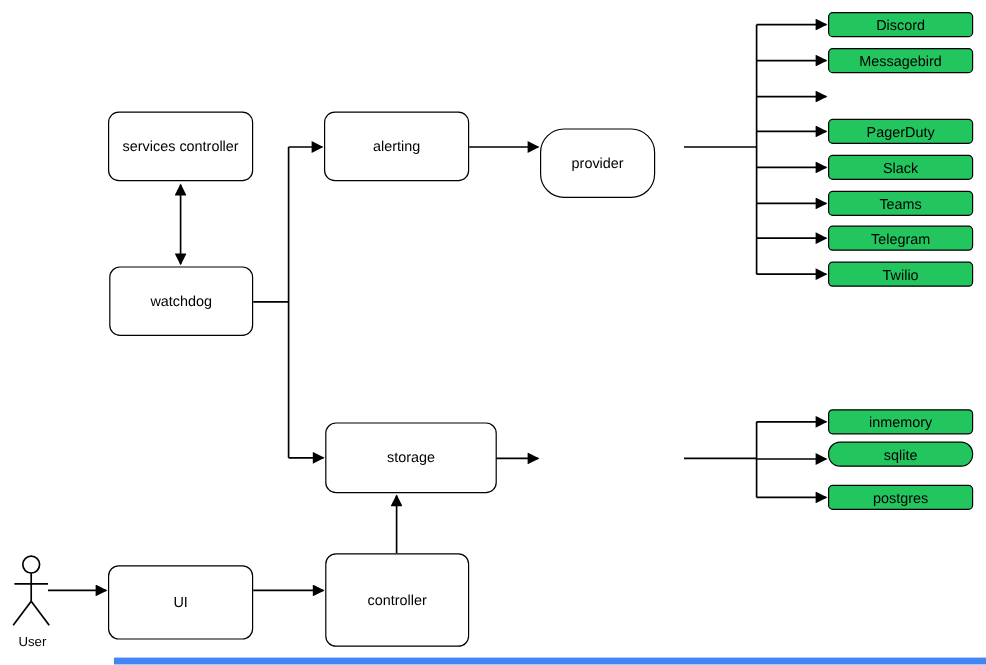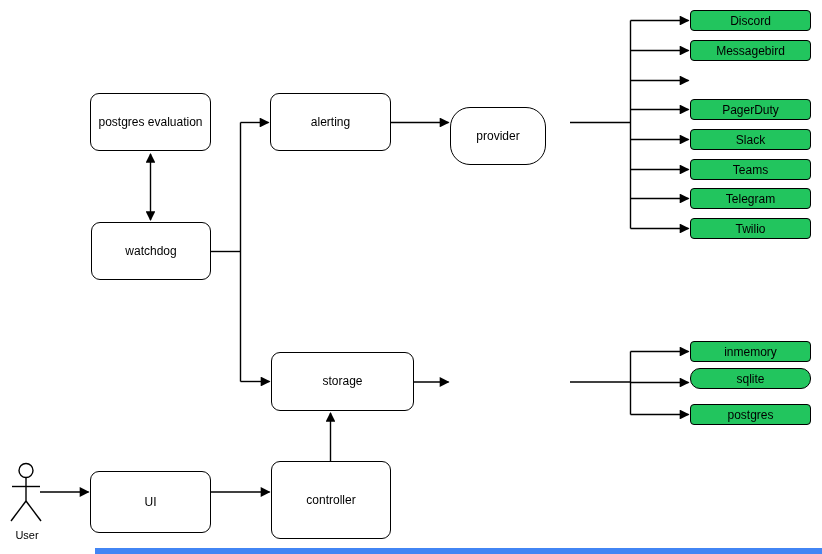--- a/index.html
+++ b/index.html
@@ -122,21 +122,21 @@
     <g>
       <circle cx="26" cy="470.5" r="7"></circle>
       <line x1="26" y1="477.5" x2="26" y2="501"></line>
       <line x1="12" y1="486.5" x2="40" y2="486.5"></line>
       <line x1="26" y1="501" x2="11" y2="521"></line>
       <line x1="26" y1="501" x2="41" y2="521"></line>
     </g>
   </svg>
 
   <div class="node" style="left:90px; top:93px; width:121px; height:58px;">
-    <span>postgres evaluation</span>
+    <span>services controller</span>
   </div>
 
   <div class="node" style="left:91px; top:222px; width:120px; height:58px;">
     <span>watchdog</span>
   </div>
 
   <div class="node" style="left:270px; top:93px; width:121px; height:58px;">
     <span>alerting</span>
   </div>
 

